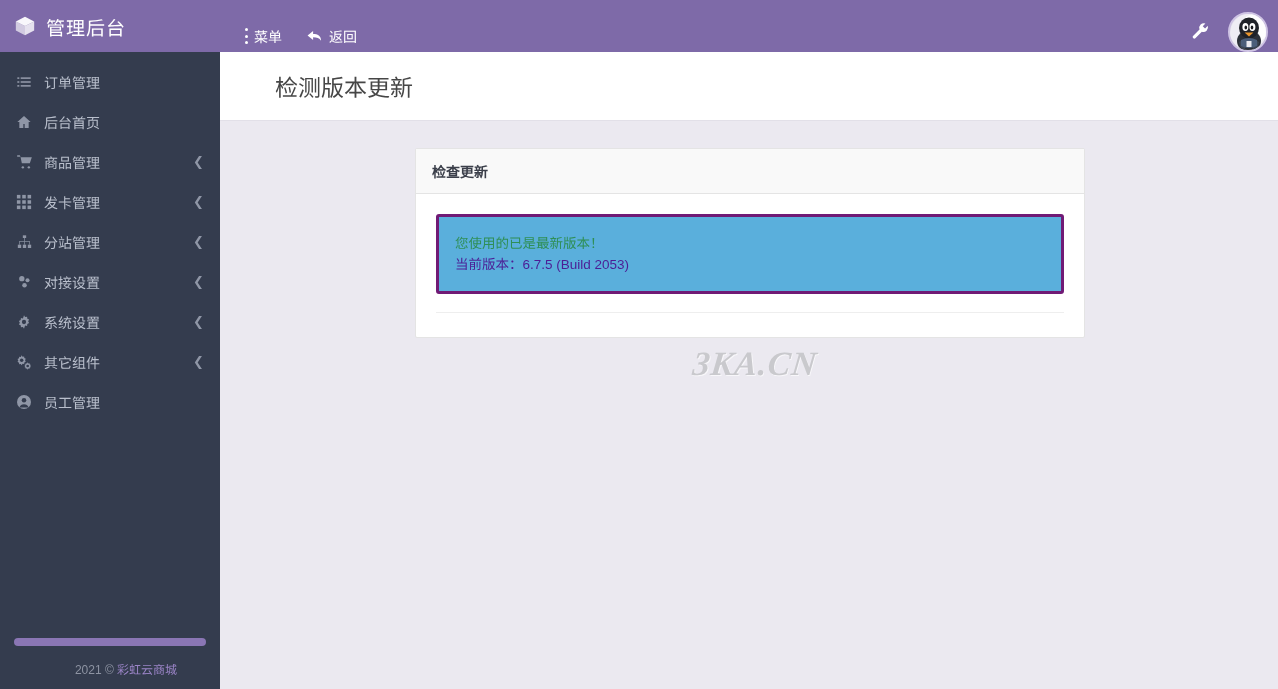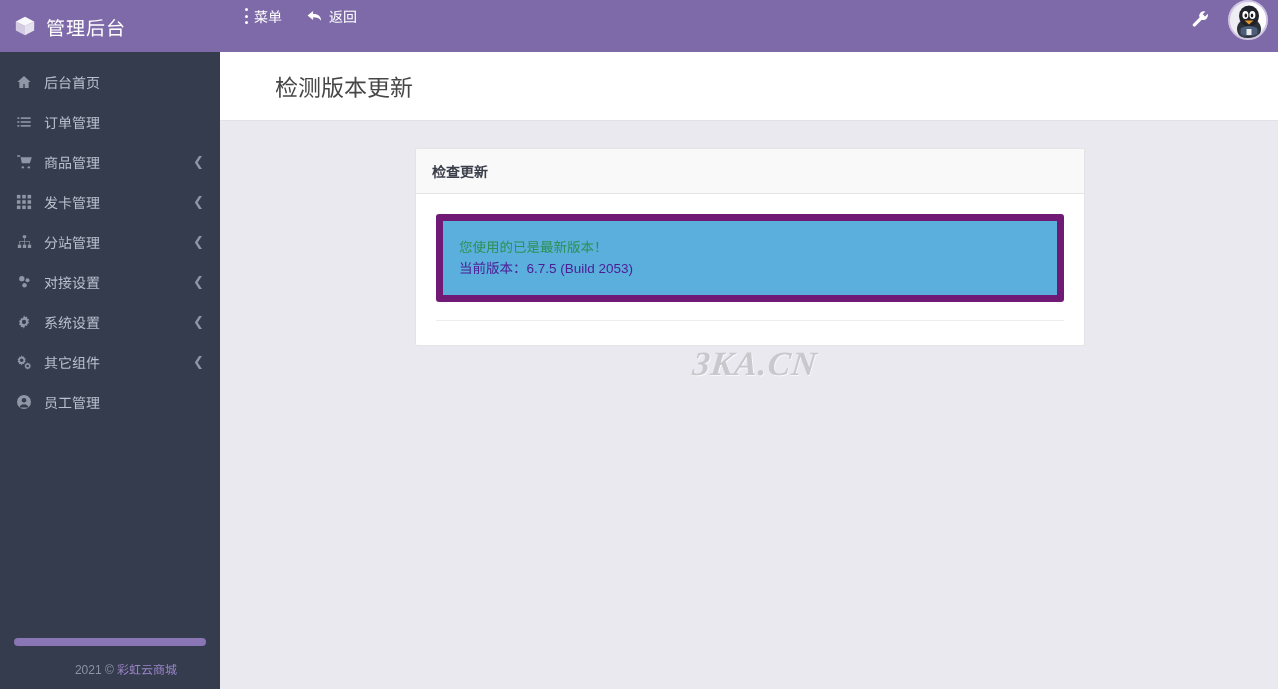--- a/index.html
+++ b/index.html
@@ -13,21 +13,21 @@
   }
 
   
   .app { position: relative; width: 1278px; height: 689px; }
 
   
   .topbar {
     position: absolute; top: 0; left: 0;
     width: 1278px; height: 52px;
     background: #7e6aa8;
-    display: flex; align-items: flex-start;
+    display: flex; align-items: flex-end;
     z-index: 5;
   }
   .brand {
     width: 220px; height: 52px;
     display: flex; align-items: center;
     padding-left: 14px;
     background: #7e6aa8;
     flex: 0 0 220px;
   }
   .brand .cube { width: 22px; height: 22px; margin-right: 10px; display:block; }
@@ -121,21 +121,21 @@
   }
   .panel-head {
     background: #f9f9f9;
     border-bottom: 1px solid #e4e4e4;
     padding: 12px 16px;
     font-size: 14px; font-weight: bold; color: #3b3f4a;
   }
   .panel-body { padding: 20px; }
   .alert-info {
     background: #5aafdc;
-    border: 7px solid #701a75;
+    border: 3px solid #701a75;
     border-radius: 3px;
     padding: 16px 16px;
     color: #ffffff;
     font-size: 13.5px;
     line-height: 21px;
   }
   .alert-line-1 { color: #2f8f56; }
   .alert-line-2 { color: #4c1d95; }
   .panel-hr {
     border: 0; border-top: 1px solid #eeeeee;
@@ -220,38 +220,38 @@
       </div>
     </div>
   </div>
 
   <div class="sidebar">
     <div class="menu">
 
       <div class="menu-item">
         <span class="menu-ico">
           <svg width="16" height="16" viewBox="0 0 24 24" aria-hidden="true">
-              <path fill="currentColor" d="M12 3 2 12h3v9h6v-6h2v6h6v-9h3z"></path>
-            </svg>
-        </span>
-        <span class="menu-label">后台首页</span>
-      </div>
-
-      <div class="menu-item">
-        <span class="menu-ico">
-          <svg width="16" height="16" viewBox="0 0 24 24" aria-hidden="true">
             <rect x="2" y="5" width="3" height="2.4" fill="currentColor"></rect>
               <rect x="7" y="5" width="15" height="2.4" fill="currentColor"></rect>
             <rect x="2" y="10.8" width="3" height="2.4" fill="currentColor"></rect>
               <rect x="7" y="10.8" width="15" height="2.4" fill="currentColor"></rect>
             <rect x="2" y="16.6" width="3" height="2.4" fill="currentColor"></rect>
               <rect x="7" y="16.6" width="15" height="2.4" fill="currentColor"></rect>
           </svg>
         </span>
         <span class="menu-label">订单管理</span>
+      </div>
+
+      <div class="menu-item">
+        <span class="menu-ico">
+          <svg width="16" height="16" viewBox="0 0 24 24" aria-hidden="true">
+              <path fill="currentColor" d="M12 3 2 12h3v9h6v-6h2v6h6v-9h3z"></path>
+            </svg>
+        </span>
+        <span class="menu-label">后台首页</span>
       </div>
 
       <div class="menu-item">
         <span class="menu-ico">
           <svg width="17" height="16" viewBox="0 0 24 24" aria-hidden="true">
             <path fill="currentColor" d="M1 2h4l1.4 3H23l-3 9H8L6 4H1z"></path>
             <circle cx="9.5" cy="20" r="1.8" fill="currentColor"></circle>
               <circle cx="18.5" cy="20" r="1.8" fill="currentColor"></circle>
           </svg>
         </span>

